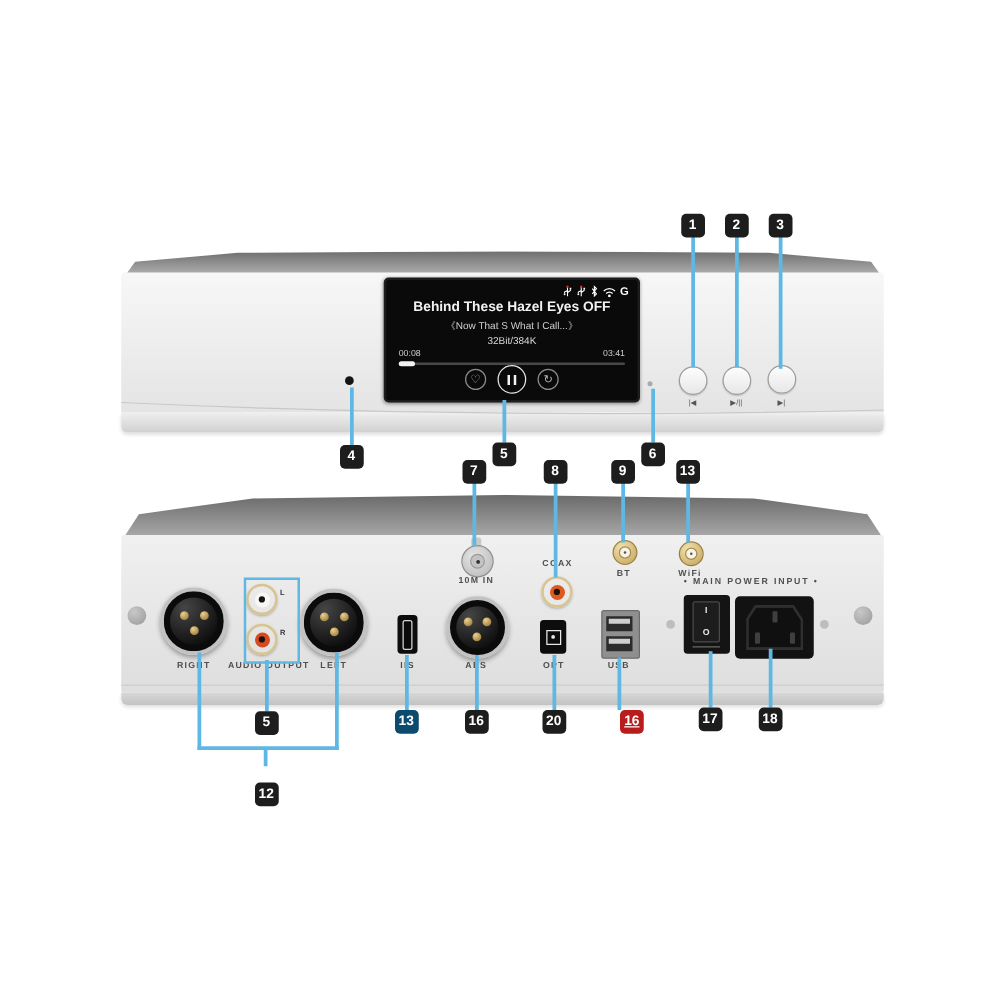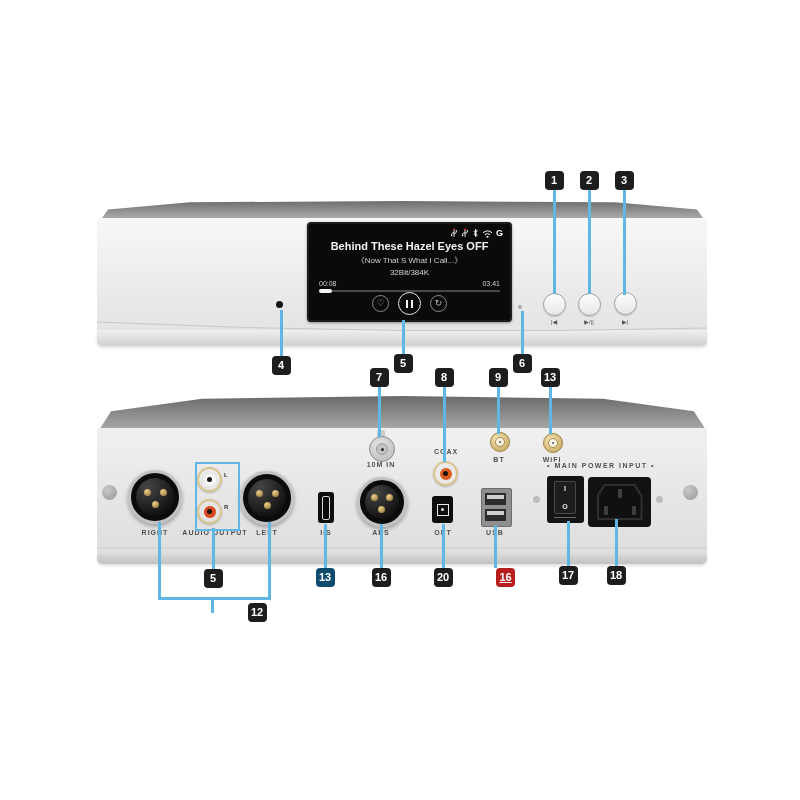--- a/index.html
+++ b/index.html
@@ -331,21 +331,21 @@
       <div class="cline" style="left: 377.5px; top: 386px; height: 51px; background: rgb(95, 184, 228);"></div>
       <div class="cbox" style="left: 369.5px; top: 367.5px; background: rgb(29, 29, 29);">7</div>
       <div class="cline" style="left: 442.5px; top: 386px; height: 76px; background: rgb(95, 184, 228);"></div>
       <div class="cbox" style="left: 434.5px; top: 367.5px; background: rgb(29, 29, 29);">8</div>
       <div class="cline" style="left: 496.5px; top: 386px; height: 48px; background: rgb(95, 184, 228);"></div>
       <div class="cbox" style="left: 488.5px; top: 367.5px; background: rgb(29, 29, 29);">9</div>
       <div class="cline" style="left: 548.5px; top: 386px; height: 48px; background: rgb(95, 184, 228);"></div>
       <div class="cbox" style="left: 540.5px; top: 367.5px; background: rgb(29, 29, 29);">13</div>
       <div class="cline" style="left: 211.5px; top: 528px; height: 41px; background: rgb(95, 184, 228);"></div>
       <div class="cbox" style="left: 203.5px; top: 568.5px; background: rgb(29, 29, 29);">5</div>
-      <div class="cbox" style="left: 203.5px; top: 603px; background: rgb(29, 29, 29); margin-left: 44px;">12</div>
+      <div class="cbox" style="left: 203.5px; top: 626px; background: rgb(29, 29, 29);">12</div>
       <div class="cline" style="left: 323.5px; top: 524px; height: 44px; background: rgb(95, 184, 228);"></div>
       <div class="cbox" style="left: 315.5px; top: 567.5px; background: #0c4a6e;">13</div>
       <div class="cline" style="left: 379.5px; top: 524px; height: 44px; background: rgb(95, 184, 228);"></div>
       <div class="cbox" style="left: 371.5px; top: 567.5px; background: rgb(29, 29, 29);">16</div>
       <div class="cline" style="left: 441.5px; top: 524px; height: 44px; background: rgb(95, 184, 228);"></div>
       <div class="cbox" style="left: 433.5px; top: 567.5px; background: rgb(29, 29, 29);">20</div>
       <div class="cline" style="left: 493.5px; top: 526px; height: 42px; background: rgb(95, 184, 228);"></div>
       <div class="cbox" style="left: 496px; top: 567.5px; background: #b91c1c; text-decoration: underline;">16</div>
       <div class="cline" style="left: 566.5px; top: 521px; height: 45px; background: rgb(95, 184, 228);"></div>
       <div class="cbox" style="left: 558.5px; top: 565.5px; background: rgb(29, 29, 29);">17</div>

